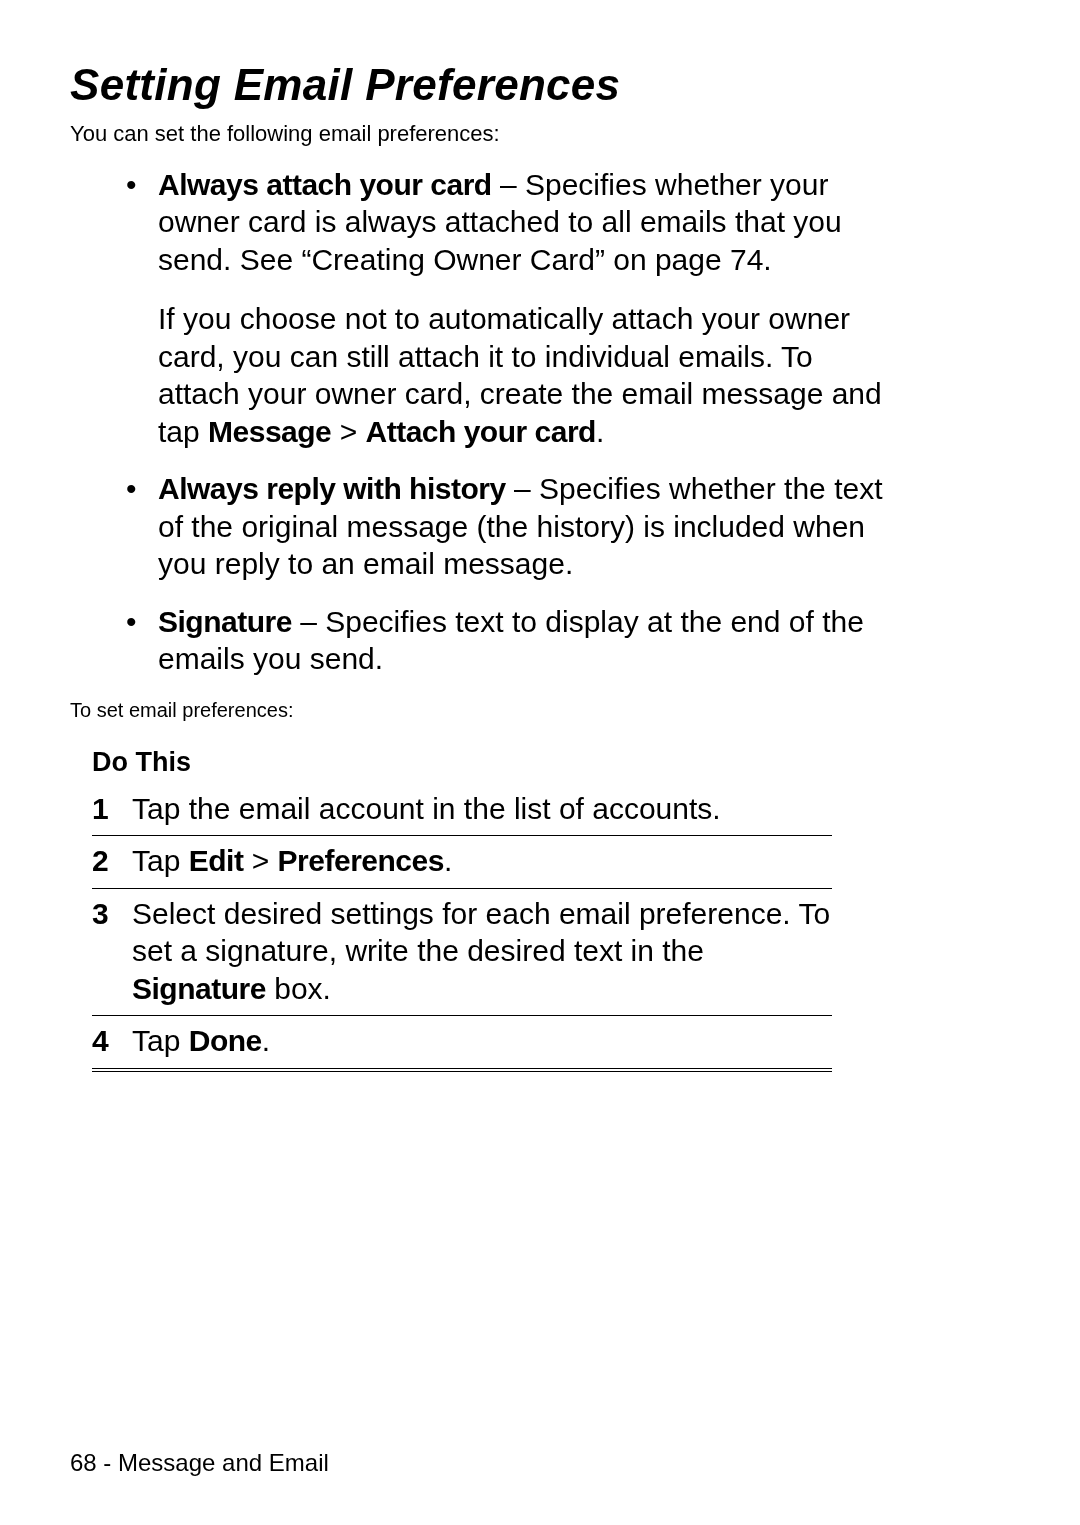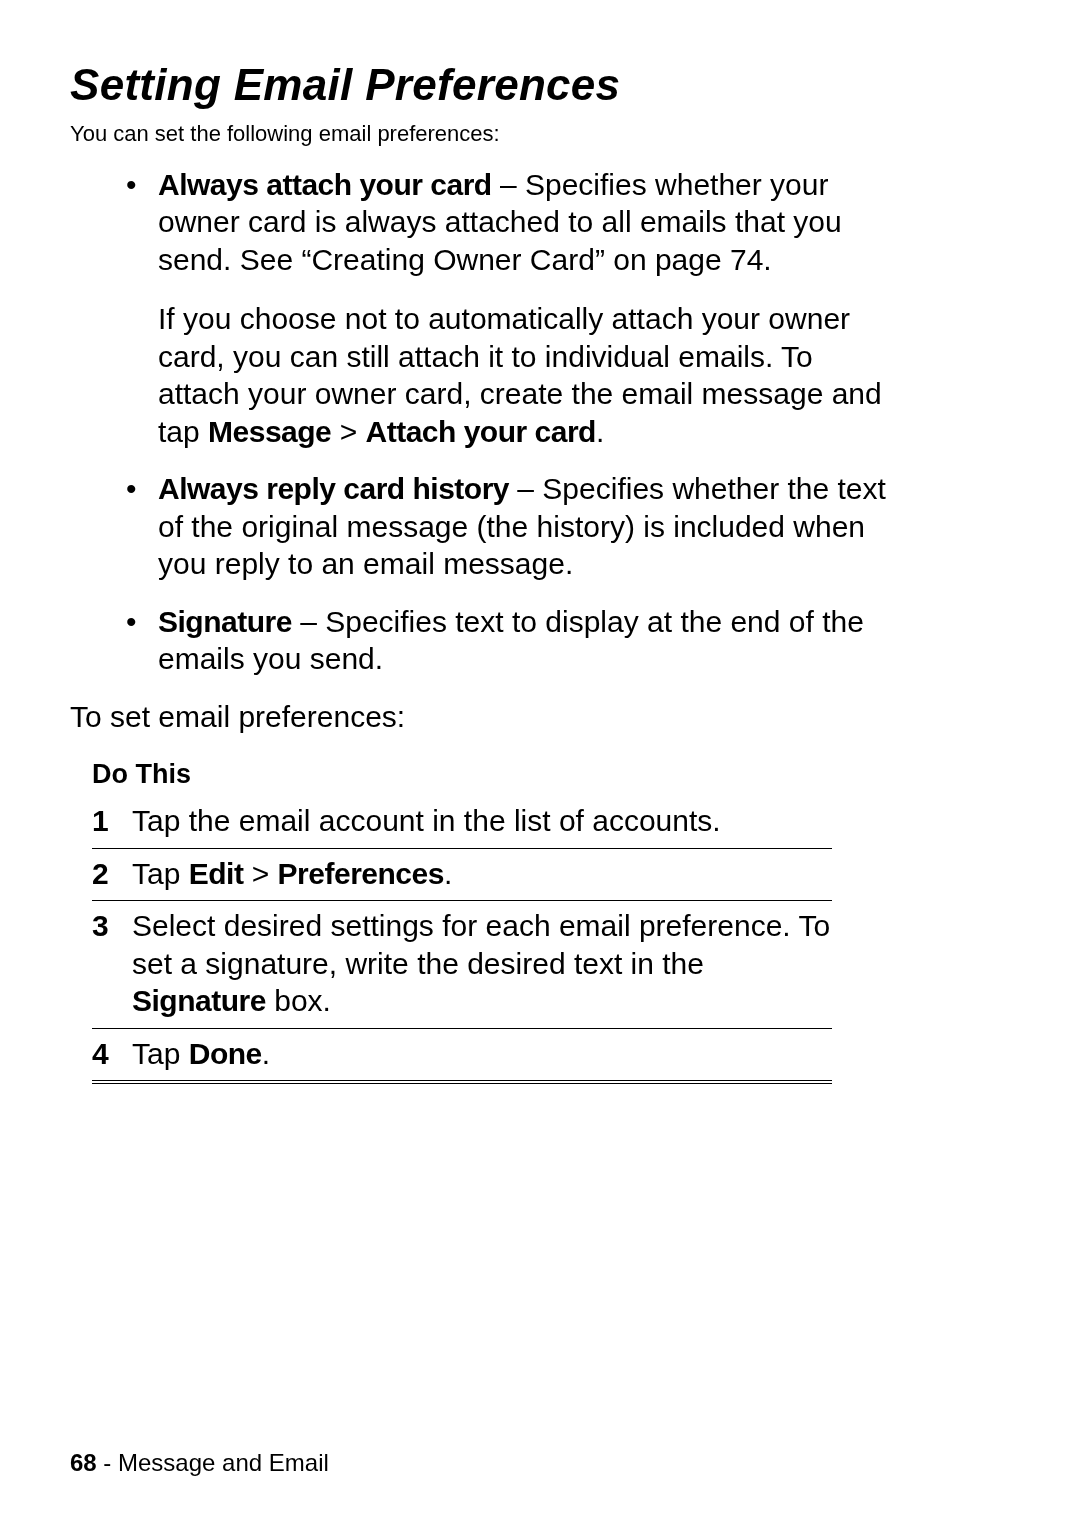--- a/index.html
+++ b/index.html
@@ -52,21 +52,21 @@
     font-family: "Arial Narrow", Arial, Helvetica, sans-serif;
     font-stretch: condensed;
     font-weight: 900;
     letter-spacing: -0.5px;
   }
   .para-gap {
     display: block;
     height: 22px;
   }
   .lead {
-    font-size: 30px;
+    font-size: 20px;
     line-height: 1.25;
     margin: 8px 0 24px 0;
   }
   .steps {
     margin: 0 0 0 22px;
     width: 740px;
   }
   .do-this {
     font-weight: 900;
     font-size: 27px;
@@ -91,40 +91,40 @@
   .step-body {
     flex: 1 1 auto;
   }
   .footer {
     position: absolute;
     left: 70px;
     bottom: 48px;
     font-size: 24px;
   }
   .footer .pg {
-    font-weight: 700;
+    font-weight: 400;
   }
 </style>
 </head>
 <body>
 
 <div class="page">
 
   <h1 class="section-title">Setting Email Preferences</h1>
 
   <p class="intro">You can set the following email preferences:</p>
 
   <ul class="prefs">
     <li>
       <span class="cond">Always attach your card</span><span> – Specifies whether your owner card is always attached to all emails that you send. See “Creating Owner Card” on page 74.</span>
       <span class="para-gap"></span>
       <span>If you choose not to automatically attach your owner card, you can still attach it to individual emails. To attach your owner card, create the email message and tap </span><span class="cond">Message</span><span> &gt; </span><span class="cond">Attach your card</span><span>.</span>
     </li>
     <li>
-      <span class="cond">Always reply card history</span><span> – Specifies whether the text of the original message (the history) is included when you reply to an email message.</span>
+      <span class="cond">Always reply with history</span><span> – Specifies whether the text of the original message (the history) is included when you reply to an email message.</span>
     </li>
     <li>
       <span class="cond">Signature</span><span> – Specifies text to display at the end of the emails you send.</span>
     </li>
   </ul>
 
   <p class="lead">To set email preferences:</p>
 
   <div class="steps">
     <div class="do-this">Do This</div>

